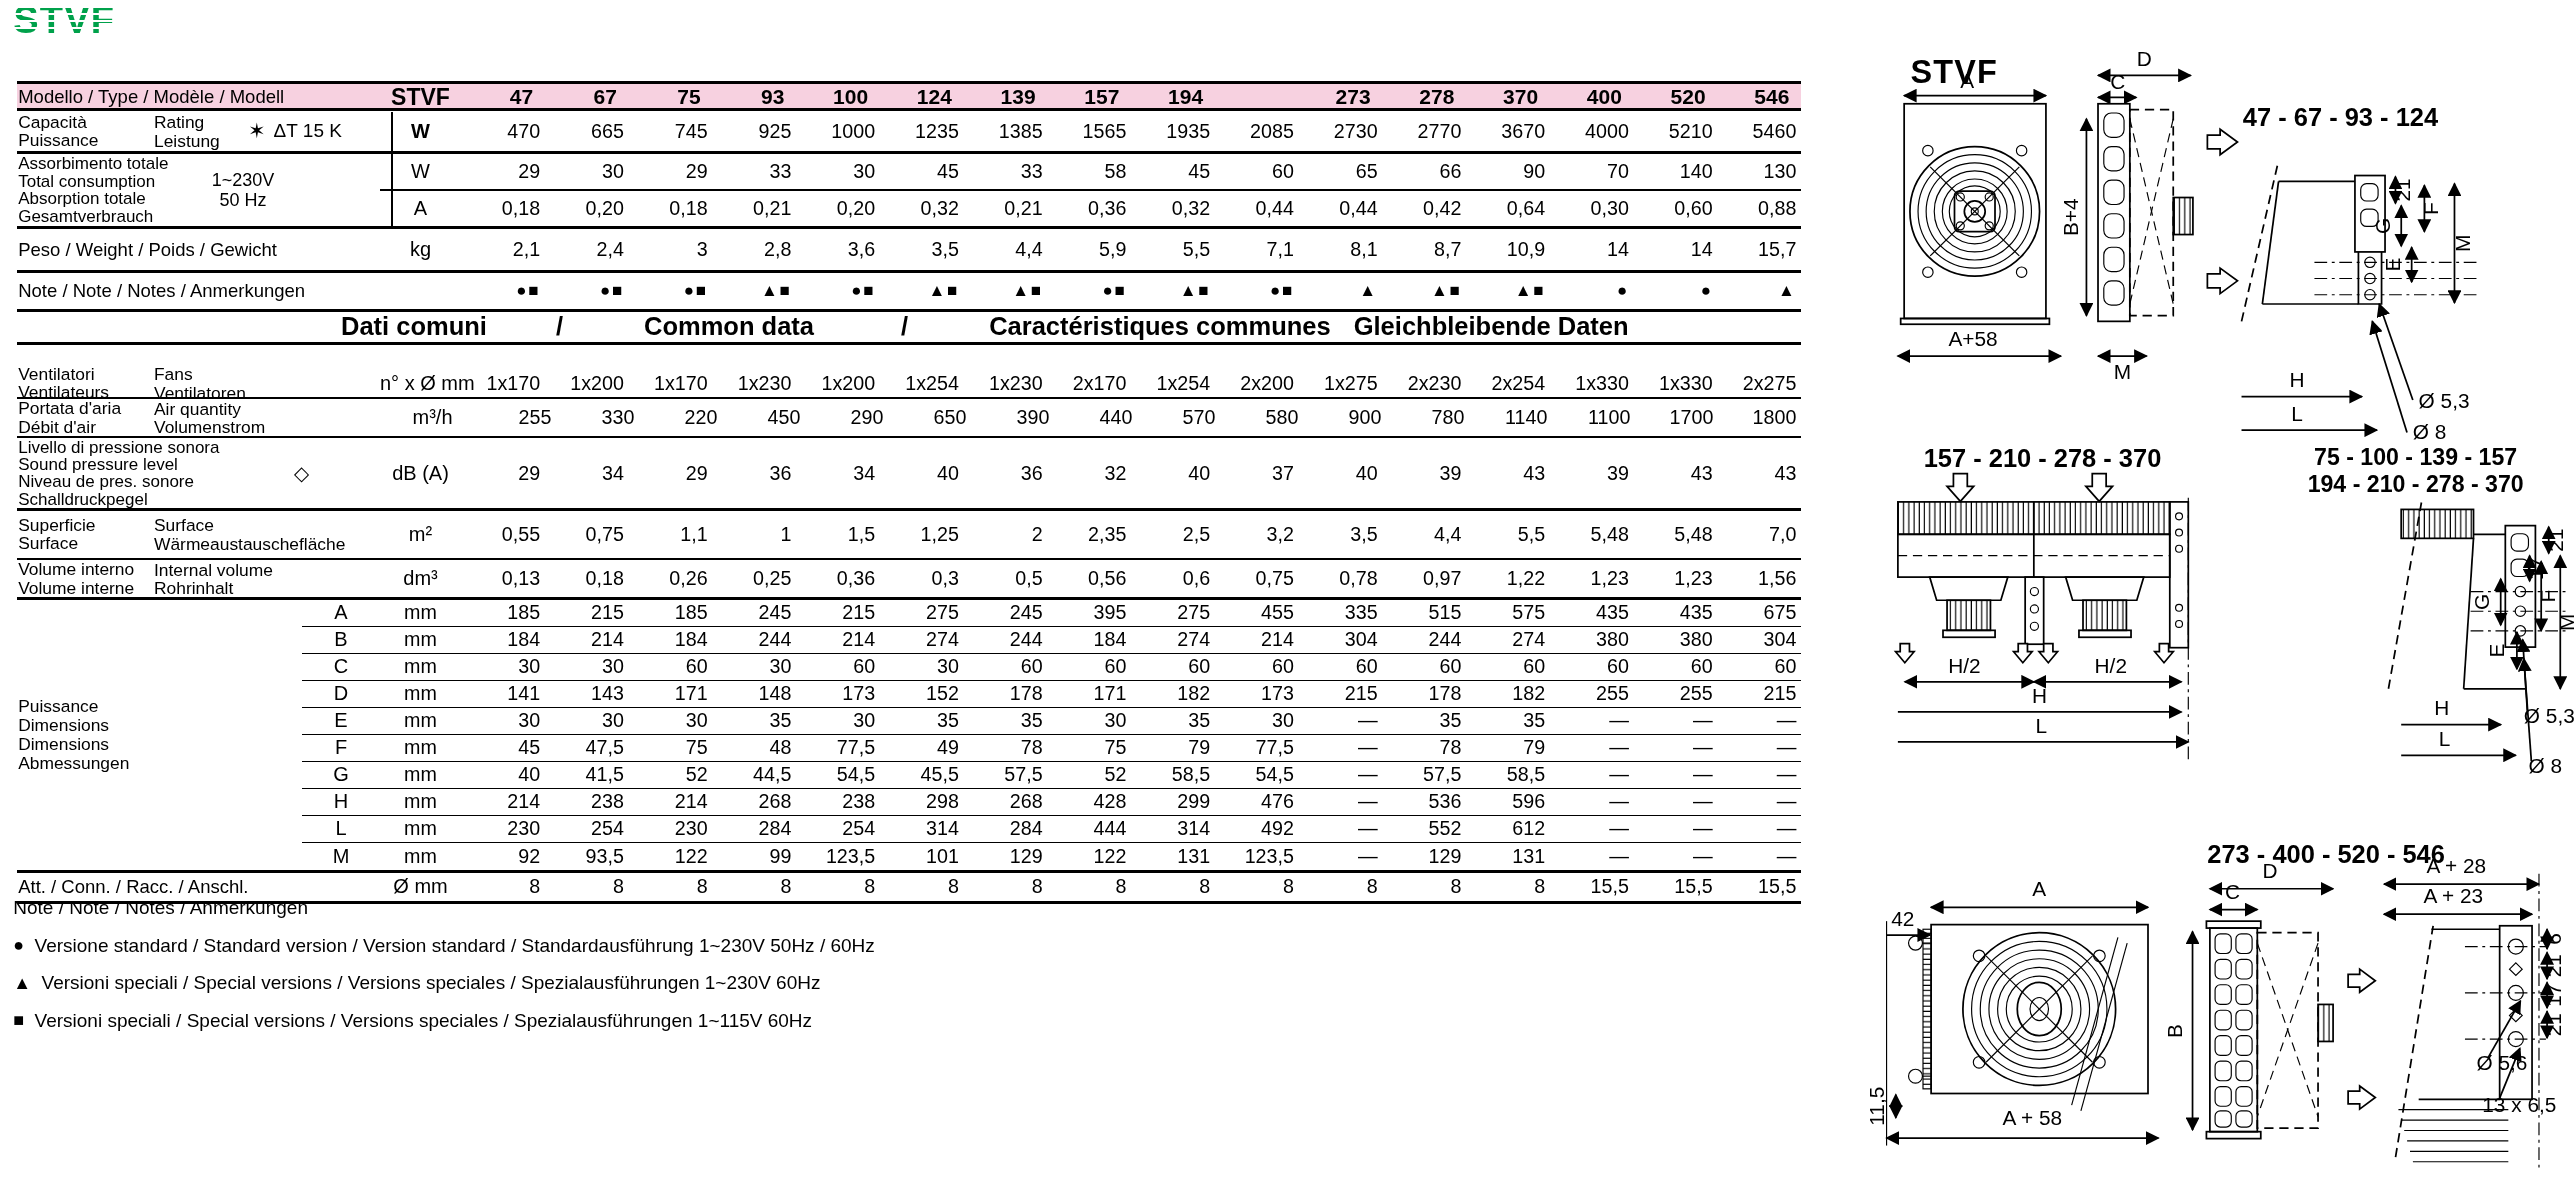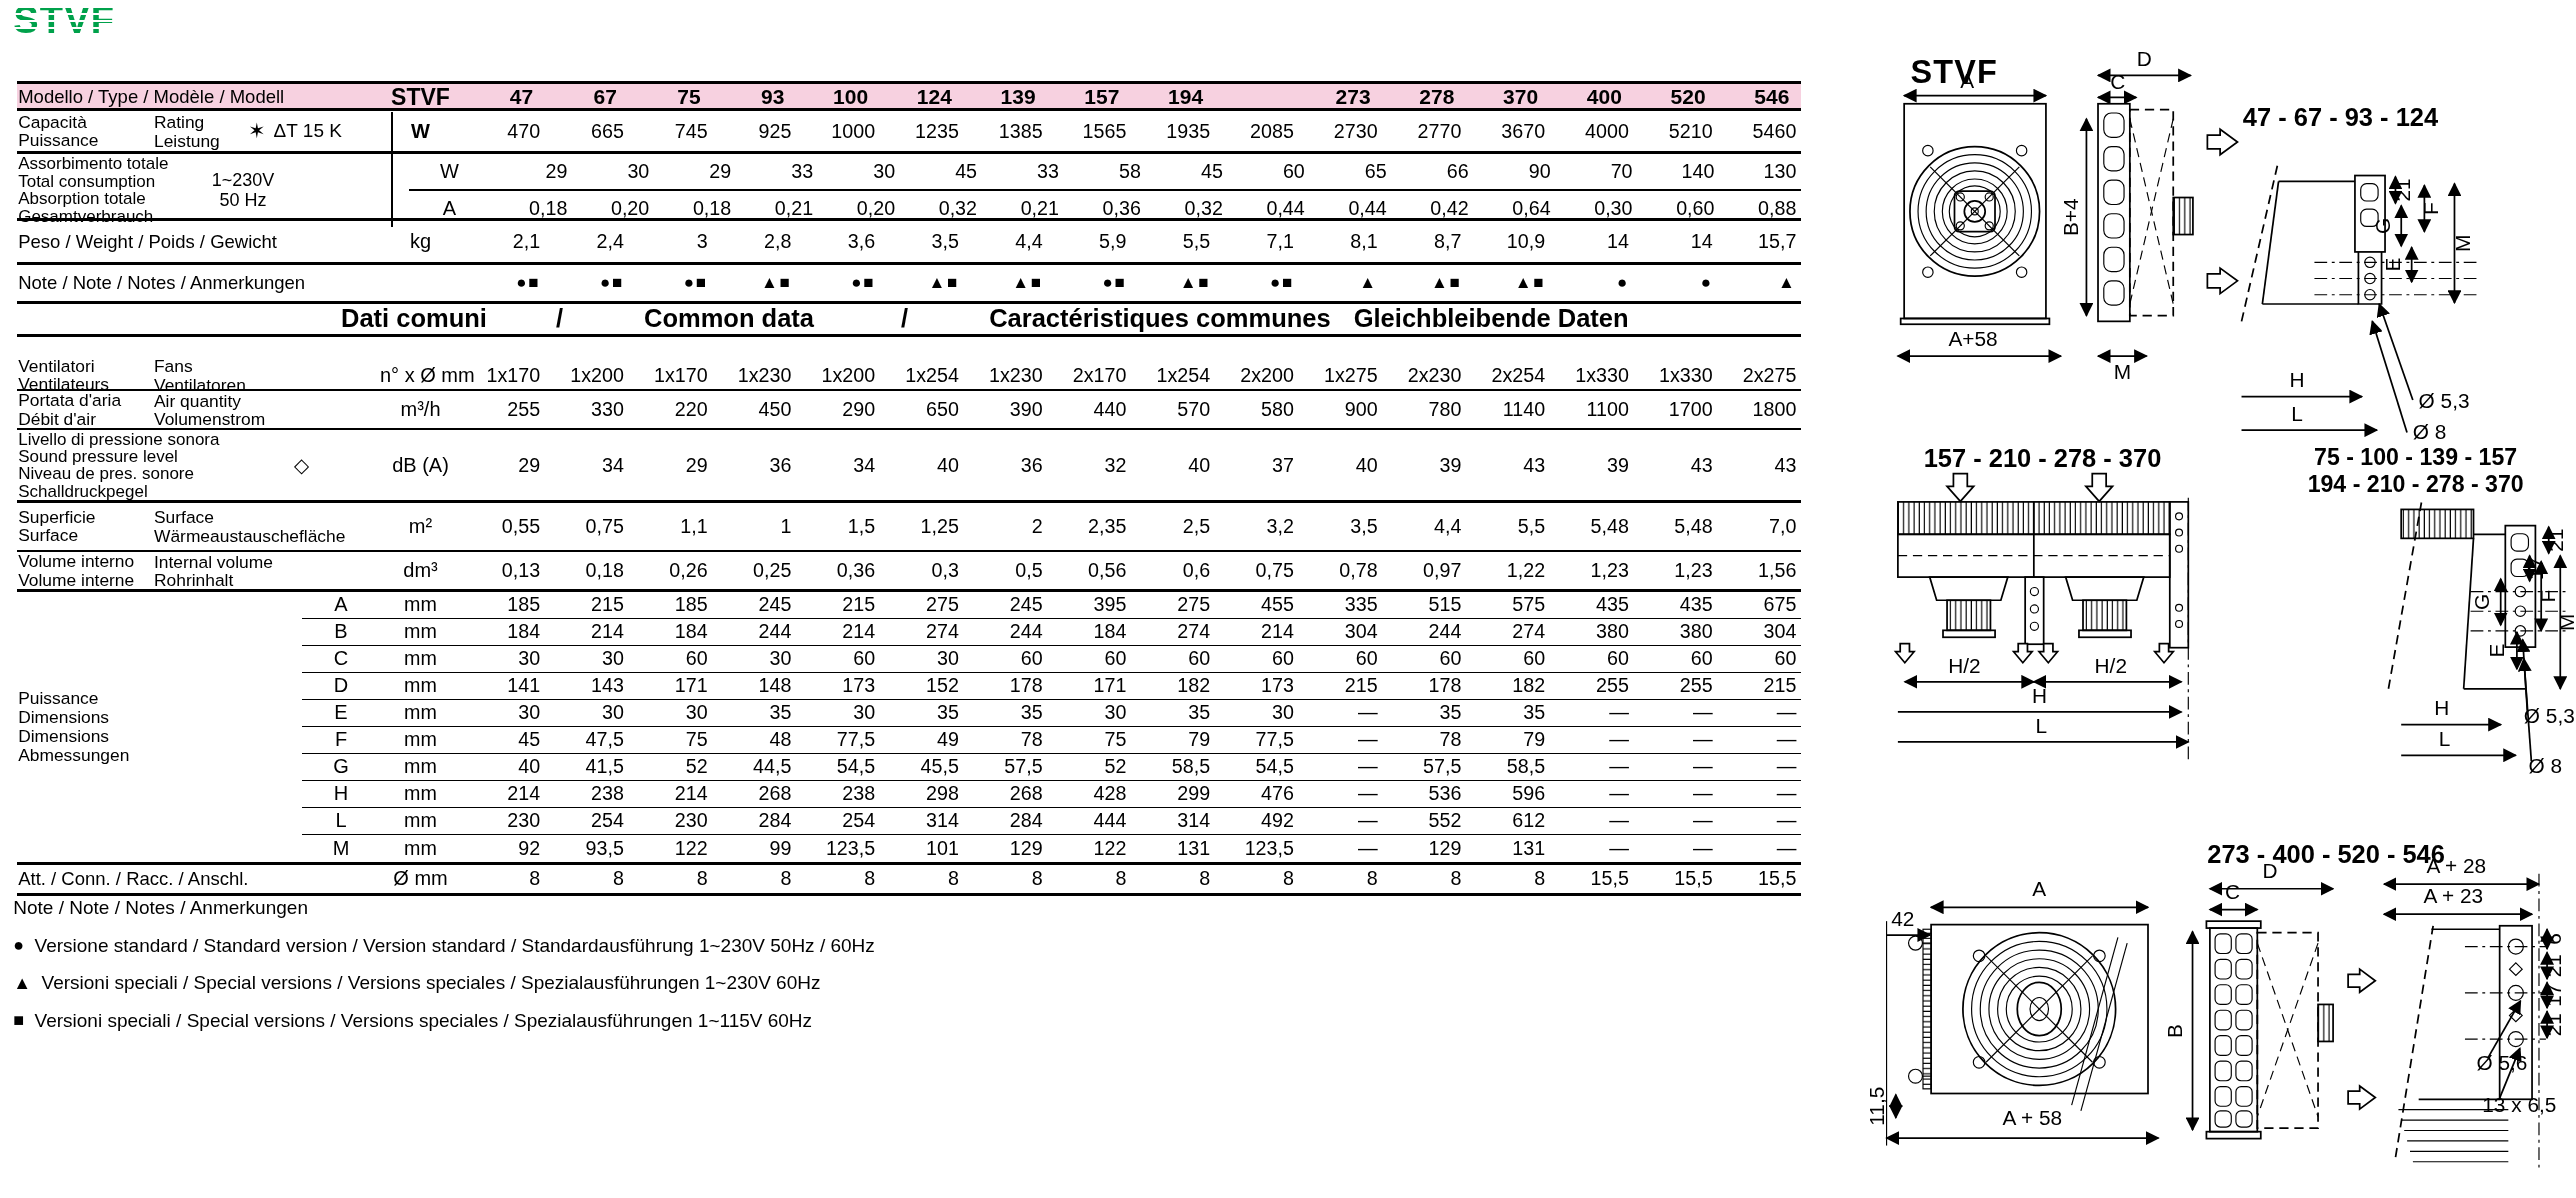--- a/index.html
+++ b/index.html
@@ -11,22 +11,22 @@
   #logo::after{content:"";position:absolute;inset:0;
     background:repeating-linear-gradient(180deg,transparent 0 5.2px,#fff 5.2px 7px);}
   
   #table{position:absolute;left:17px;top:81px;width:1784px;font-size:19.7px;}
   .hr5{height:2.9px;background:#000;}
   .hr6{height:3.5px;background:#000;}
   .hr4{height:2.3px;background:#000;}
   .row{display:grid;grid-template-columns:363px 81px repeat(16,1fr);align-items:center;}
   .rsplit{grid-template-columns:363px 1fr;}
   .r-header{height:24px;background:#f7d1e0;}
-  .r-cap{height:40px;}  .r-split{height:64px;gap:29px;} .r-weight{height:41px;} .r-note{height:36px;}
-  .r-band{height:30px;} .r-fans{height:32px;margin-top:20px;}  .r-air{height:37px;}   .r-sound{height:70px;}
+  .r-cap{height:40px;}  .r-split{height:72px;} .r-weight{height:41px;} .r-note{height:36px;}
+  .r-band{height:30px;} .r-fans{height:32px;margin-top:20px;}  .r-air{height:37px;gap:12px;}   .r-sound{height:70px;}
   .r-surface{height:47px;} .r-volume{height:37px;} .r-conn{height:28px;}
   .labelcell{position:relative;height:100%;display:flex;align-items:center;padding-left:1.2px;}
   .stack{display:flex;flex-direction:column;font-size:17.4px;line-height:18.5px;}
   .s2{position:absolute;left:137px;top:50%;transform:translateY(-50%);}
   .stack4{display:flex;flex-direction:column;font-size:17px;line-height:17.4px;}
   .one{font-size:18.5px;}
   .condpos{position:absolute;left:231px;top:50%;transform:translateY(-50%);display:flex;align-items:center;gap:8px;font-size:19px;}
   .star{font-size:21px;}
   .condstack{position:absolute;left:174px;top:50%;transform:translateY(-50%);width:104px;text-align:center;font-size:18px;line-height:20px;}
   .diamond{position:absolute;left:277px;top:50%;transform:translateY(-50%);font-size:19.7px;}

